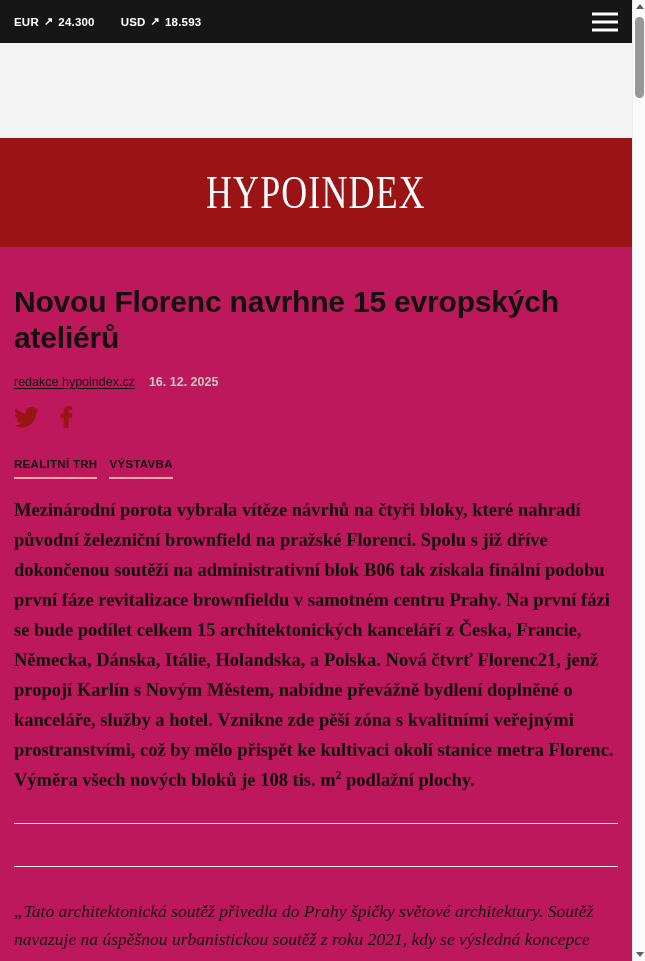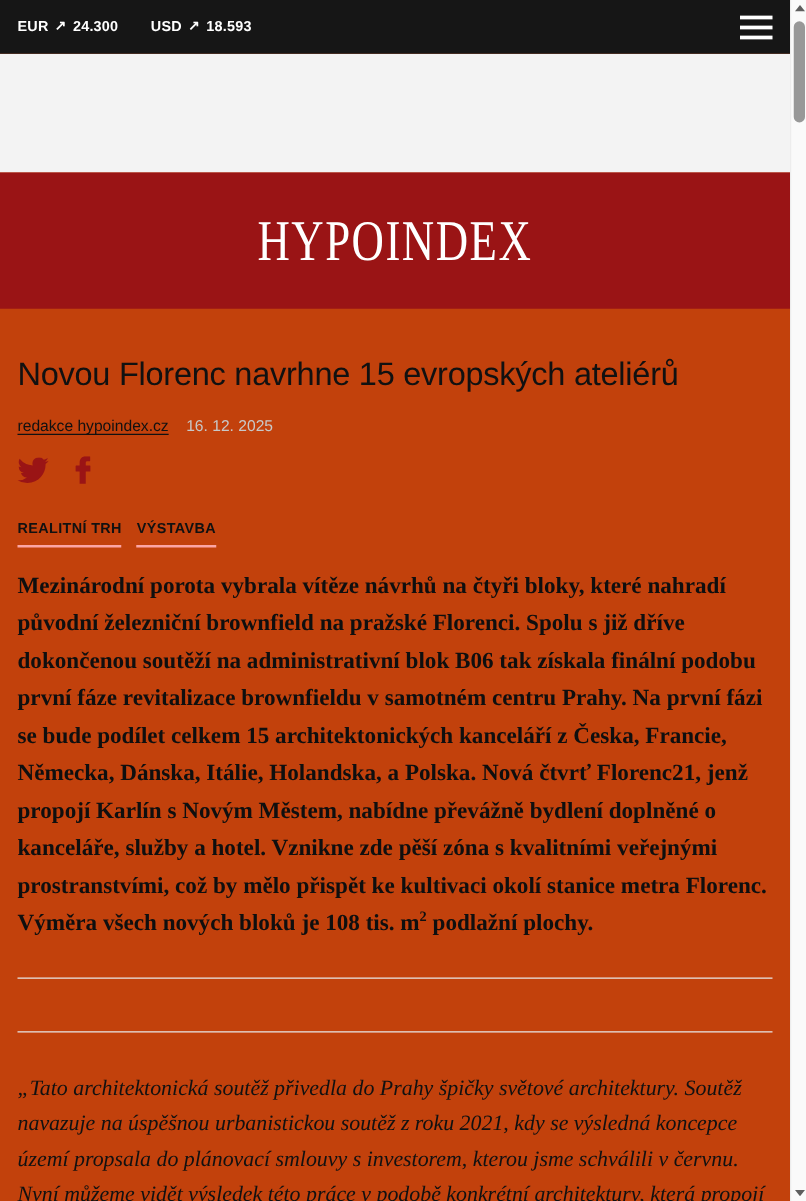--- a/index.html
+++ b/index.html
@@ -19,21 +19,21 @@
     background: #ffffff;
     overflow: hidden;
   }
 
   
   #page {
     position: absolute;
     left: 0; top: 0;
     width: 632px;
     height: 961px;
-    background: #c2410c;
+    background: #be185d;
     overflow: hidden;
   }
 
   
   .topbar {
     height: 43px;
     background: #161616;
     display: flex;
     align-items: center;
     padding: 0 0 0 14px;
@@ -109,23 +109,23 @@
     white-space: nowrap;
   }
 
   
   .article {
     padding: 0 14px;
   }
 
   .headline {
     margin-top: 37px;
-    font-size: 26px;
+    font-size: 30px;
     line-height: 1.2;
-    font-weight: 400;
+    font-weight: 700;
     color: #111111;
     letter-spacing: -0.2px;
   }
 
   .meta {
     margin-top: 19px;
     display: flex;
     align-items: baseline;
     gap: 14px;
   }
@@ -134,21 +134,21 @@
     font-weight: normal;
     color: #111111;
     text-decoration: underline;
     text-underline-offset: 2px;
     cursor: pointer;
     white-space: nowrap;
   }
   .meta-date {
     font-size: 12.5px;
     color: #c8c8c8;
-    font-weight: 400;
+    font-weight: 700;
     white-space: nowrap;
   }
 
   .social {
     margin-top: 16px;
     display: flex;
     align-items: center;
     gap: 21px;
     height: 24px;
   }

